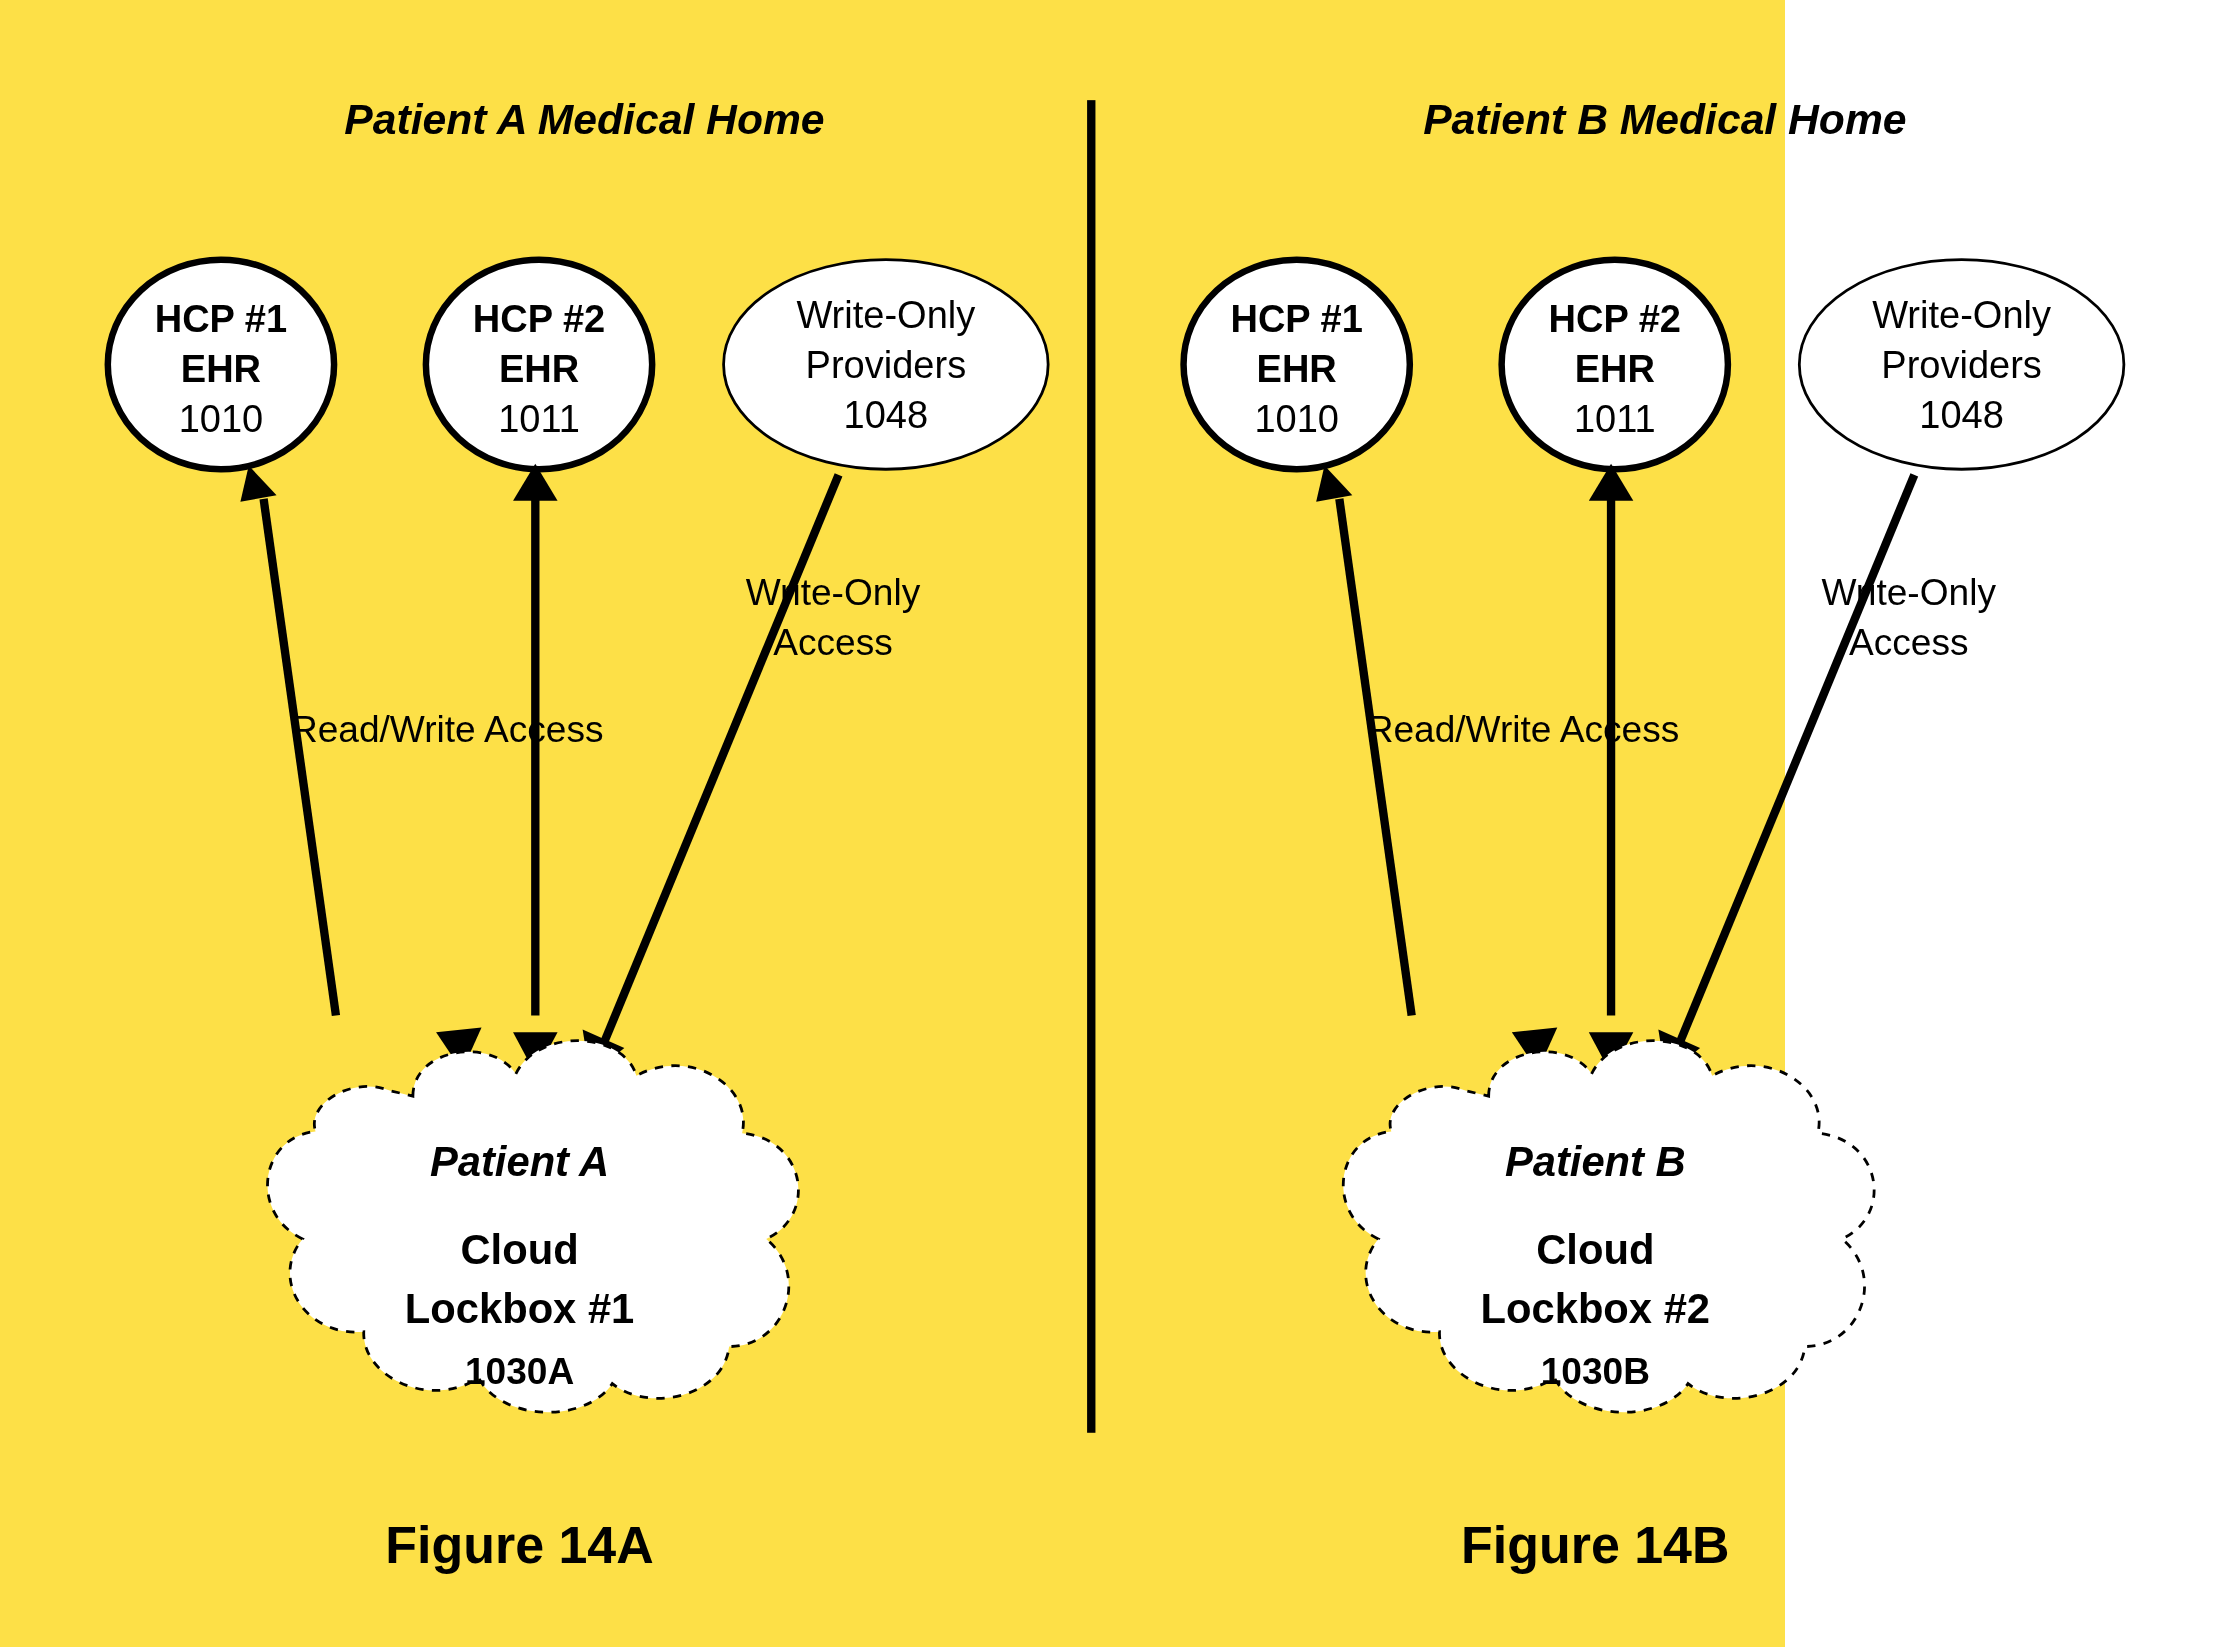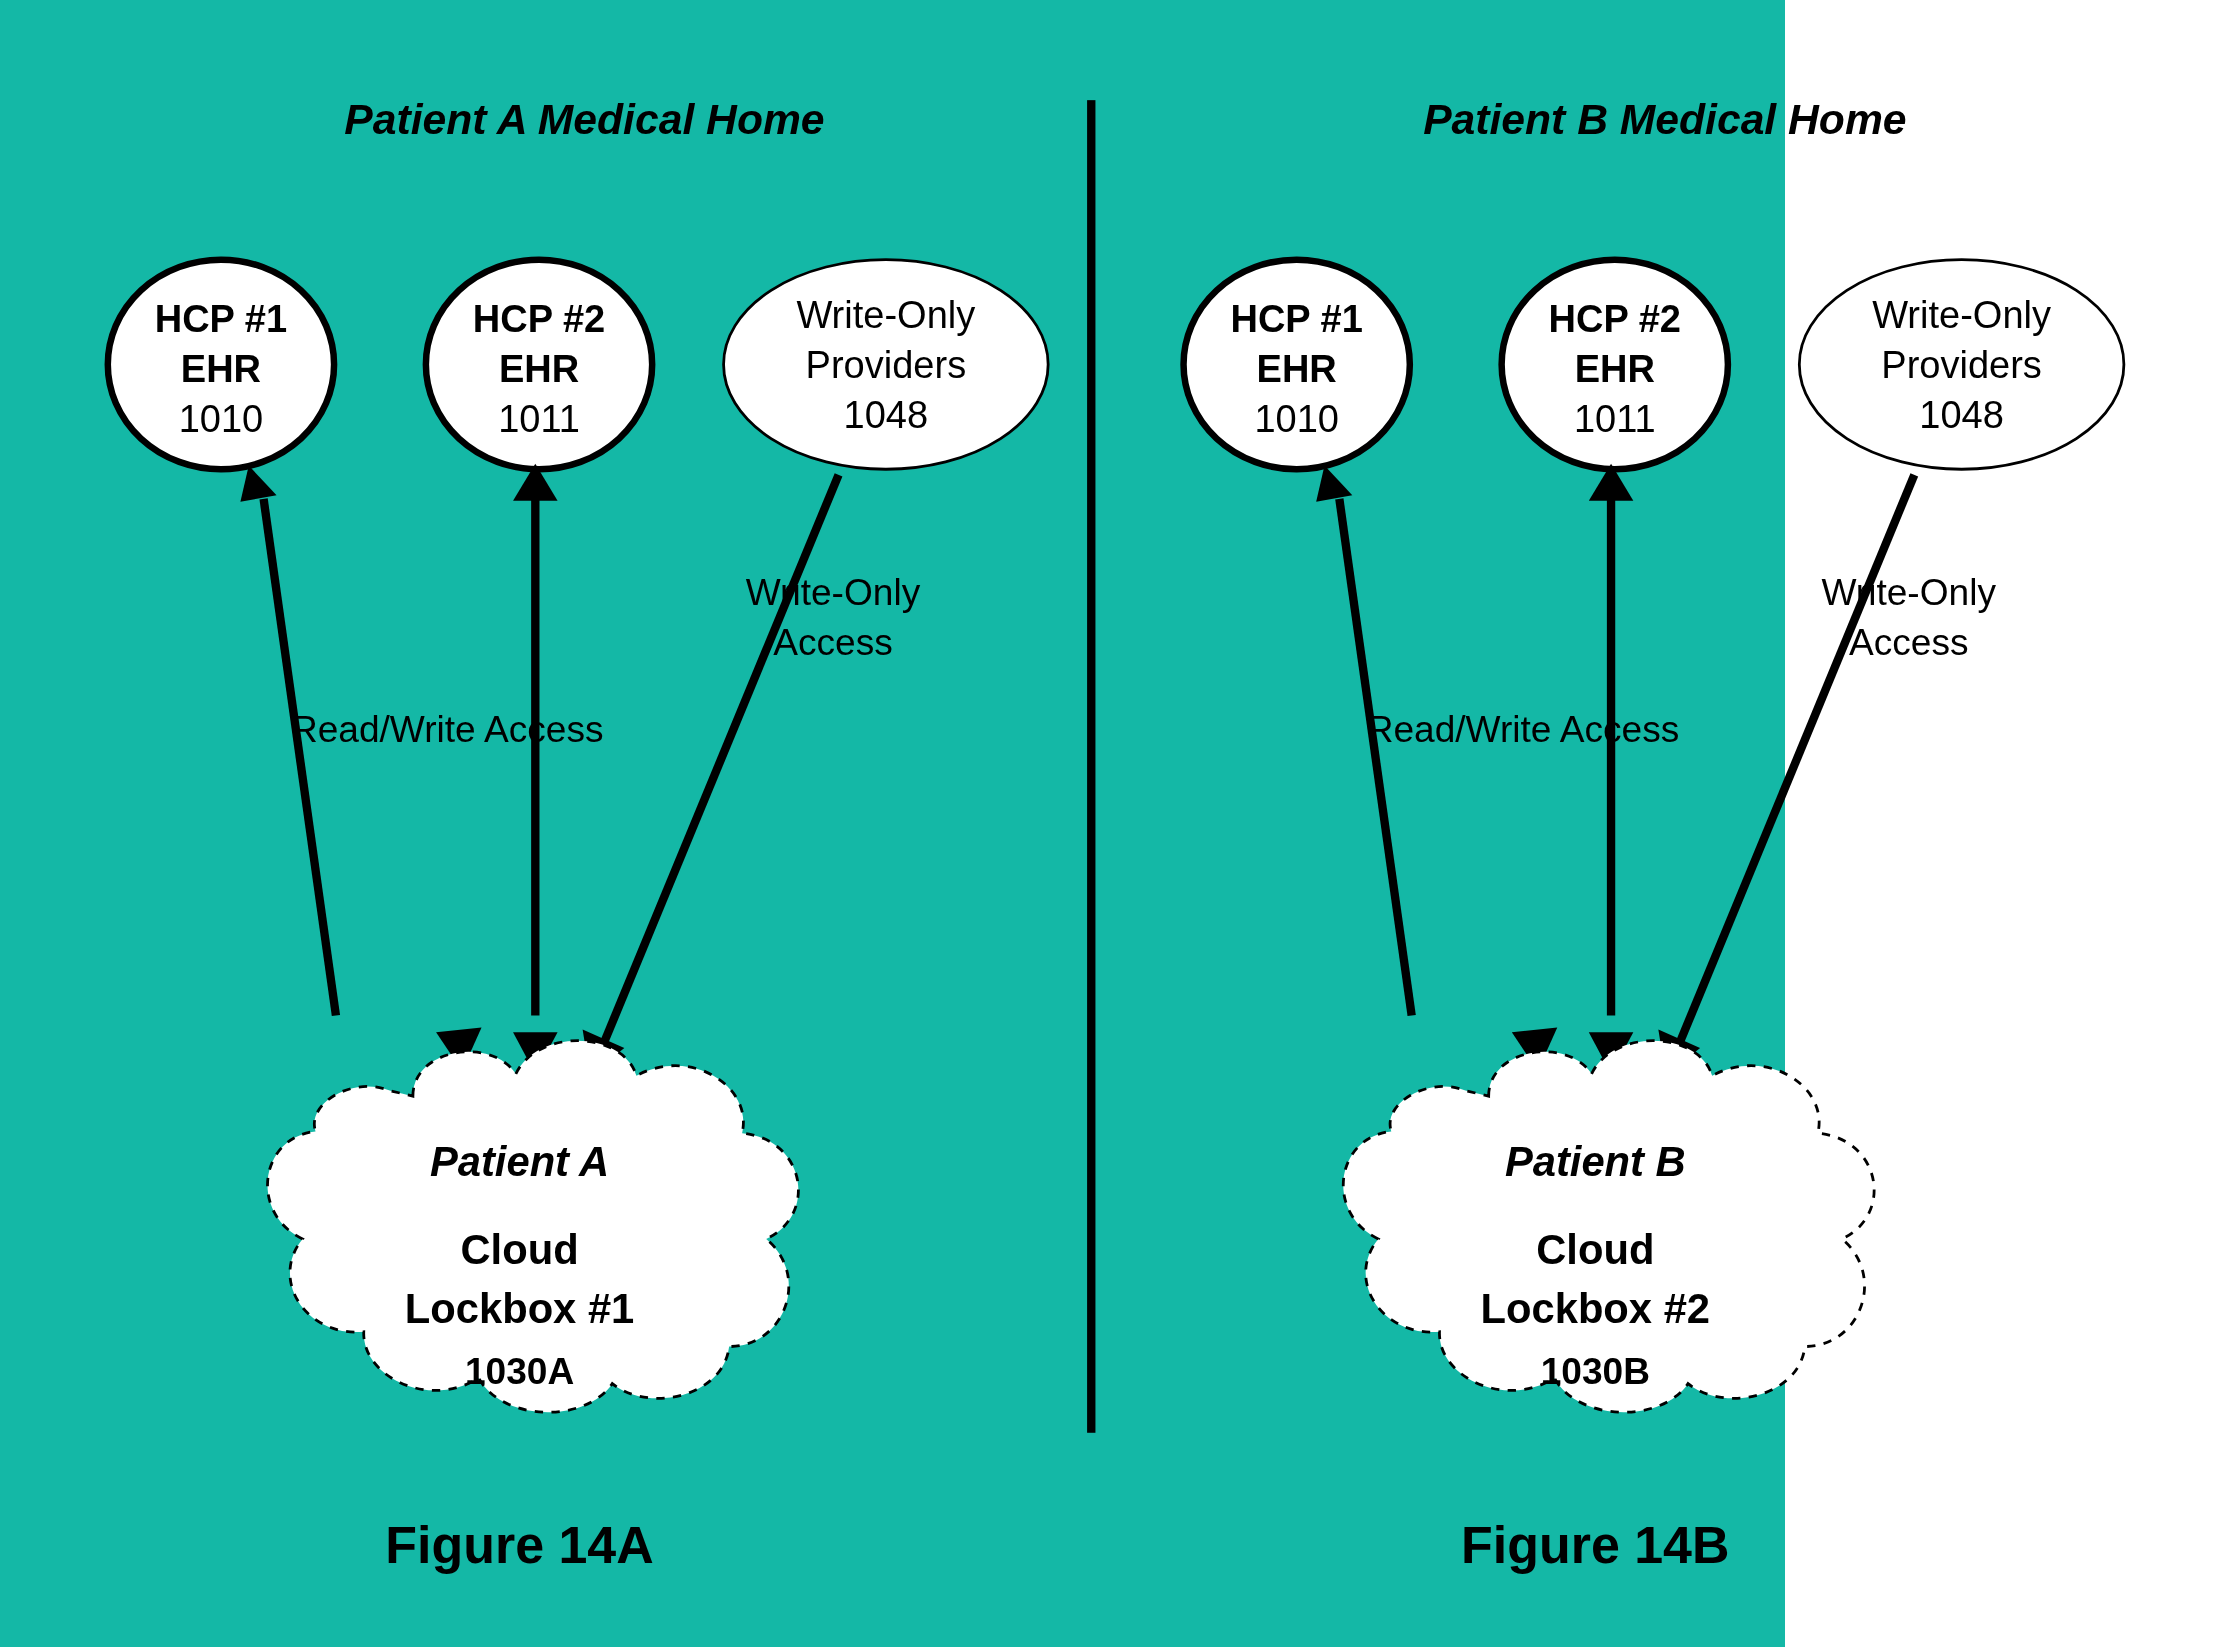--- a/index.html
+++ b/index.html
@@ -11,21 +11,21 @@
     width: 2215px;
     height: 1647px;
     font-family: "Liberation Sans", sans-serif;
     color: #000000;
     overflow: hidden;
   }
   #stage {
     position: relative;
     width: 1785px;
     height: 1647px;
-    background: #14b8a6;
+    background: #fde047;
   }
   svg#diagram {
     position: absolute;
     top: 0;
     left: 0;
     width: 2215px;
     height: 1647px;
     display: block;
   }
   text {

